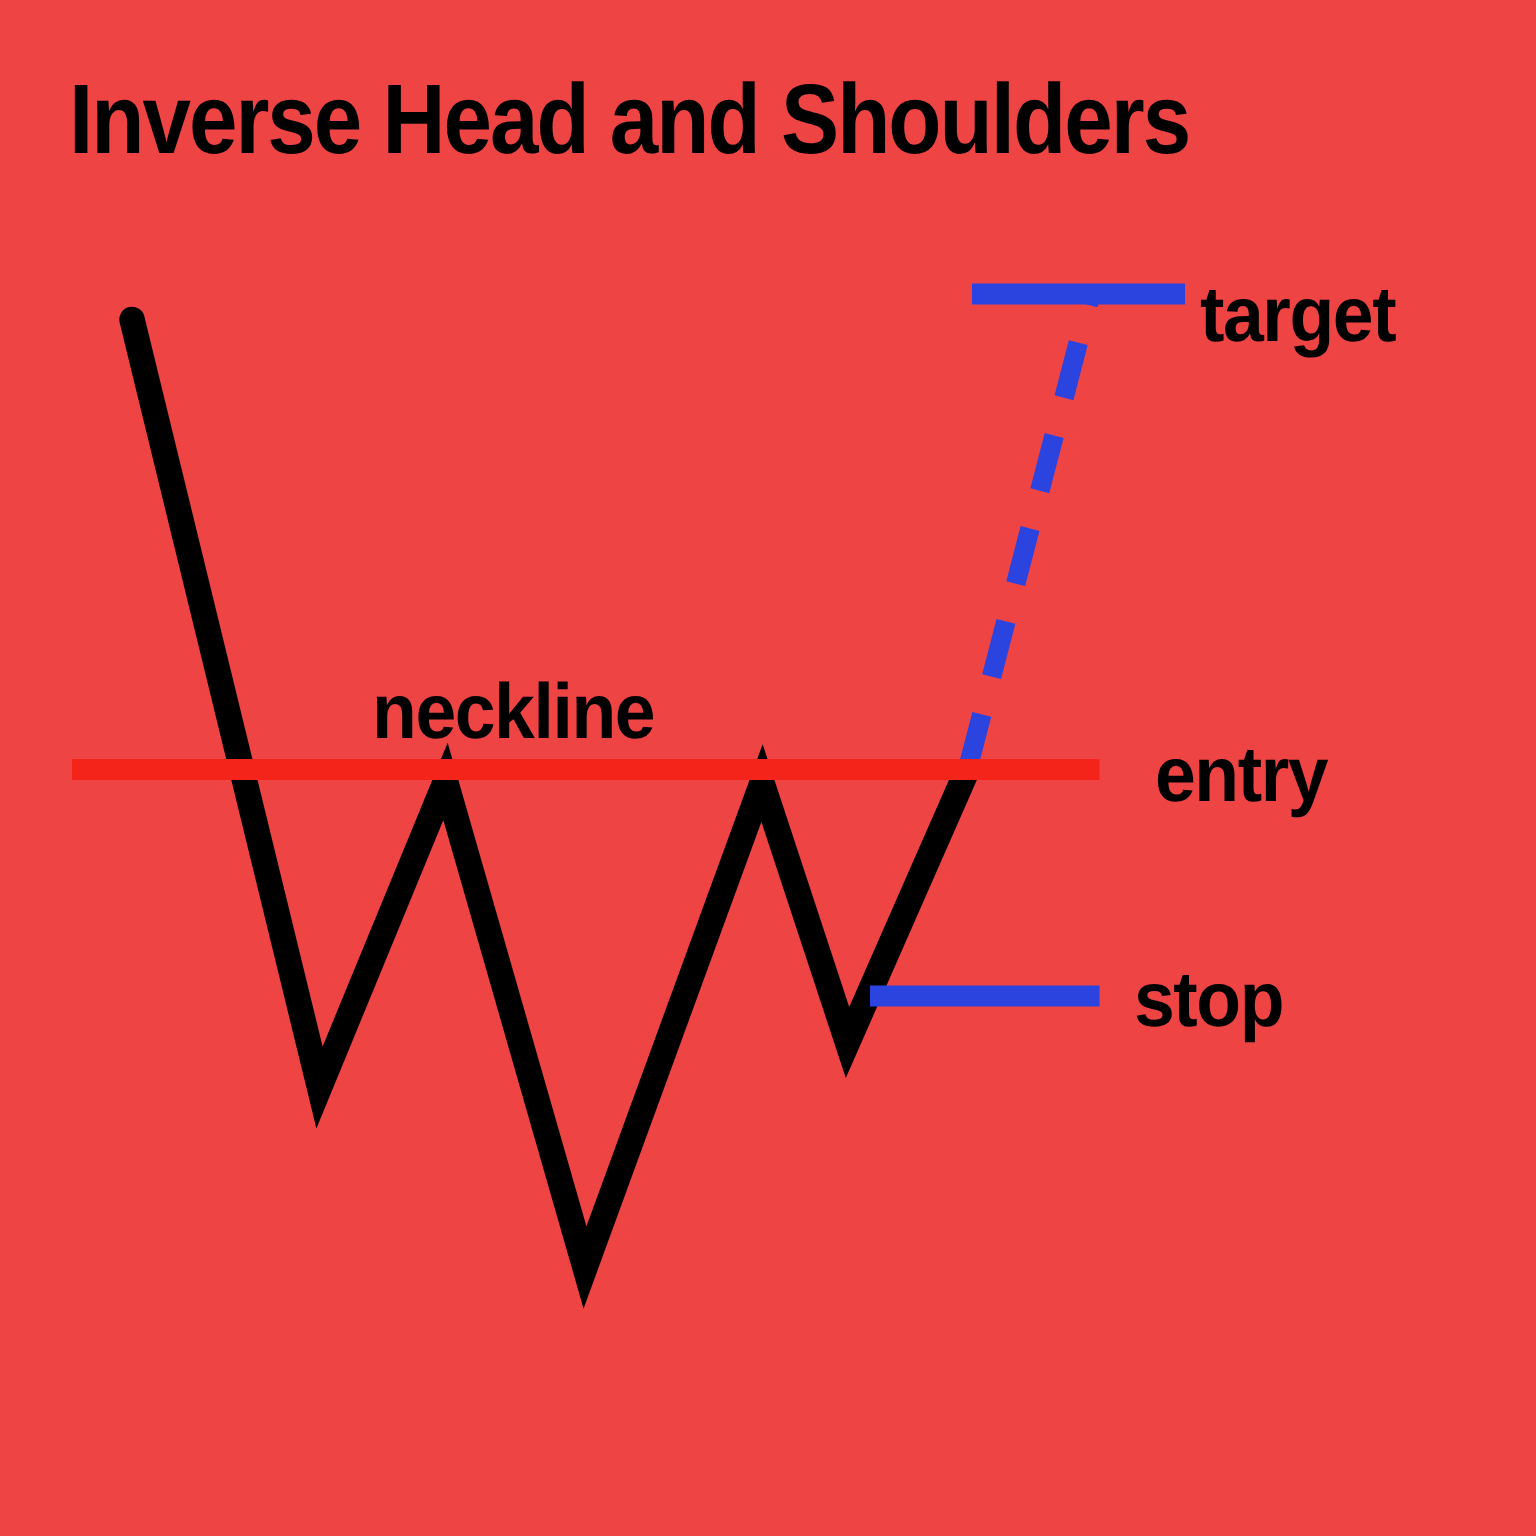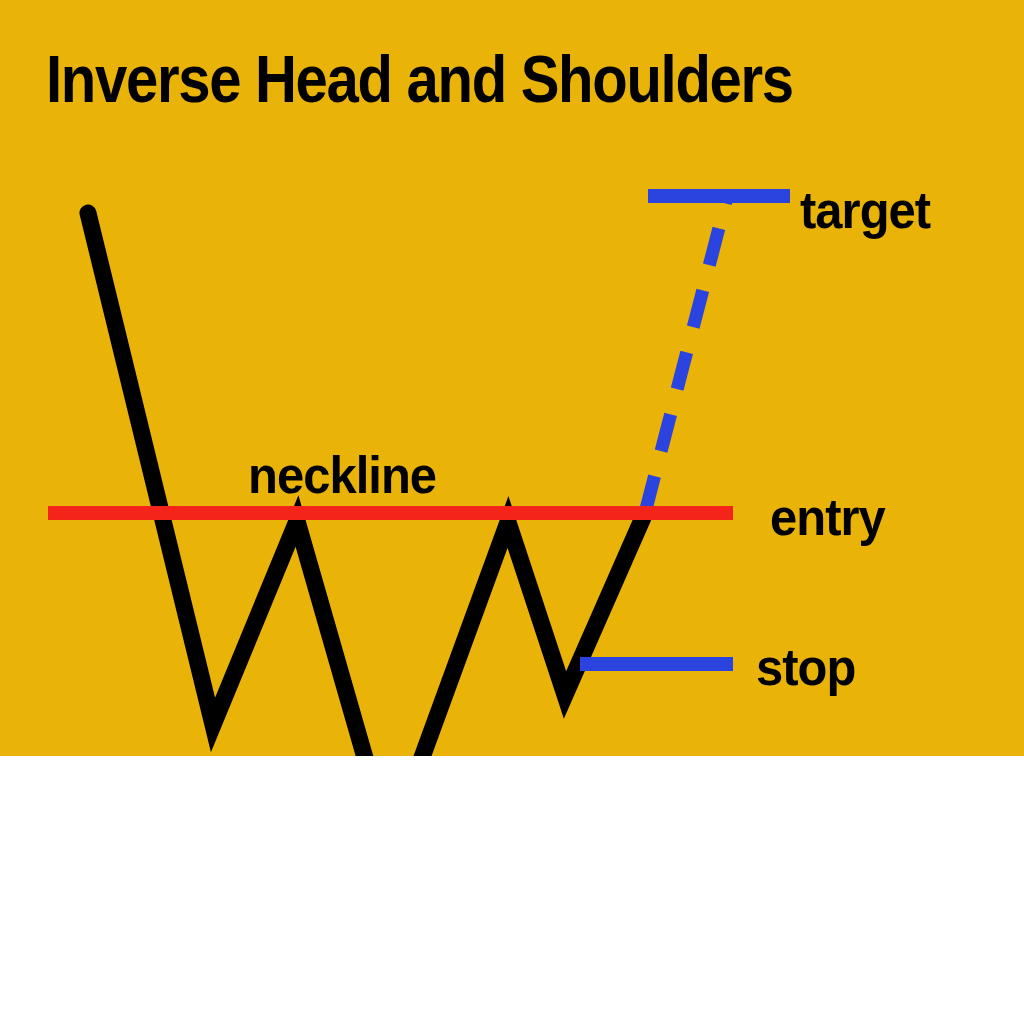--- a/index.html
+++ b/index.html
@@ -10,22 +10,22 @@
   }
   body {
     width: 1024px;
     height: 1024px;
     overflow: hidden;
     font-family: "Liberation Sans", sans-serif;
   }
   #canvas {
     position: relative;
     width: 1024px;
-    height: 756px;
-    background: #eab308;
+    height: 1024px;
+    background: #ef4444;
     overflow: hidden;
   }
   #chart-svg {
     position: absolute;
     left: 0;
     top: 0;
     width: 1024px;
     height: 1024px;
     display: block;
   }

